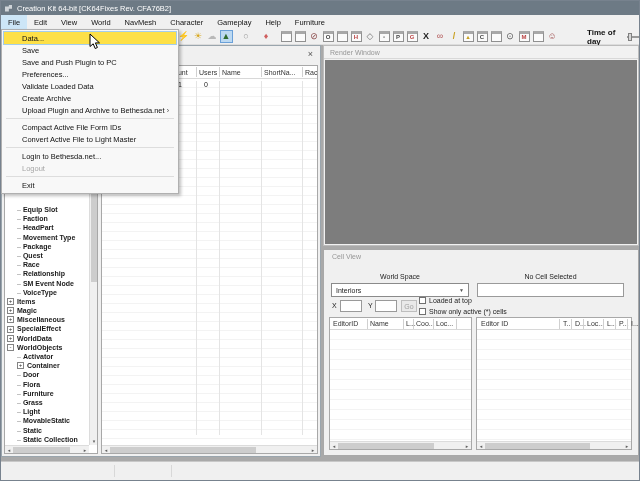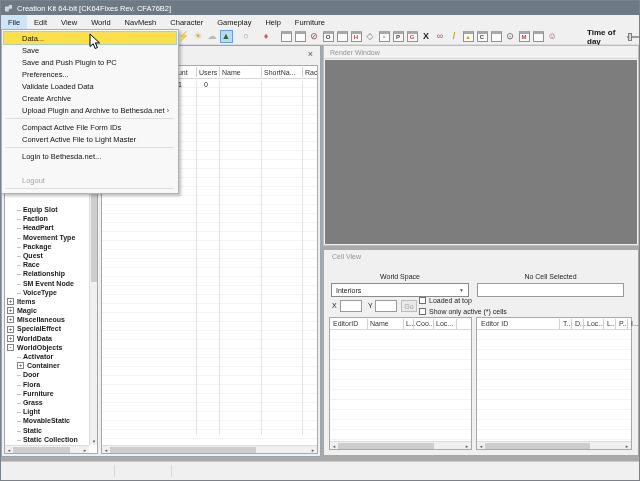--- a/index.html
+++ b/index.html
@@ -108,21 +108,21 @@
   .statusbar { position:absolute; left:0; bottom:0; width:100%; height:19px;
     background:#f0f0f0; border-top:1px solid #c8c8c8; }
   .sb-div { position:absolute; top:3px; bottom:3px; width:1px; background:#d8d8d8; }
 
   
   .filemenu { position:absolute; left:0; top:28px; width:178px; background:#f8f8f8;
     border:1px solid #b0b0b0; box-shadow:2px 2px 3px rgba(0,0,0,0.25); padding:2px 0; z-index:50; }
   .fm-item { height:12px; display:flex; align-items:center; font-size:7.5px; color:#111;
     padding-left:18px; margin:0 2px; position:relative; }
   .fm-item.hl { background:#fde047; outline:1px solid #a4cdeb; }
-  .fm-item.dis { color:#a6a6a6;margin-top:12px; }
+  .fm-item.dis { color:#a6a6a6; }
   .fm-arr { position:absolute; right:7px; font-size:7px; color:#444; }
   .fm-sep { height:1px; background:#dddddd; margin:2px 4px; }
 
   .cursor { position:absolute; left:88px; top:32px; z-index:100; }
 </style>
 </head>
 <body>
 
 <div class="app">
 
@@ -452,18 +452,21 @@
         <span>Convert Active File to Light Master</span>
       </div>
       <div class="fm-sep"></div>
       <div class="fm-item">
         <span>Login to Bethesda.net...</span>
       </div>
       <div class="fm-item dis">
         <span>Logout</span>
       </div>
       <div class="fm-sep"></div>
+      <div class="fm-item">
+        <span>Exit</span>
+      </div>
     </div>
 
   <svg class="cursor" width="12" height="17" viewBox="0 0 12 17">
     <path d="M1,1 L1,13.5 L4.2,10.8 L6.2,15.5 L8.4,14.5 L6.4,9.9 L10.5,9.9 Z" fill="#ffffff" stroke="#000000" stroke-width="1"></path>
   </svg>
 </div>
 
 </body></html>

